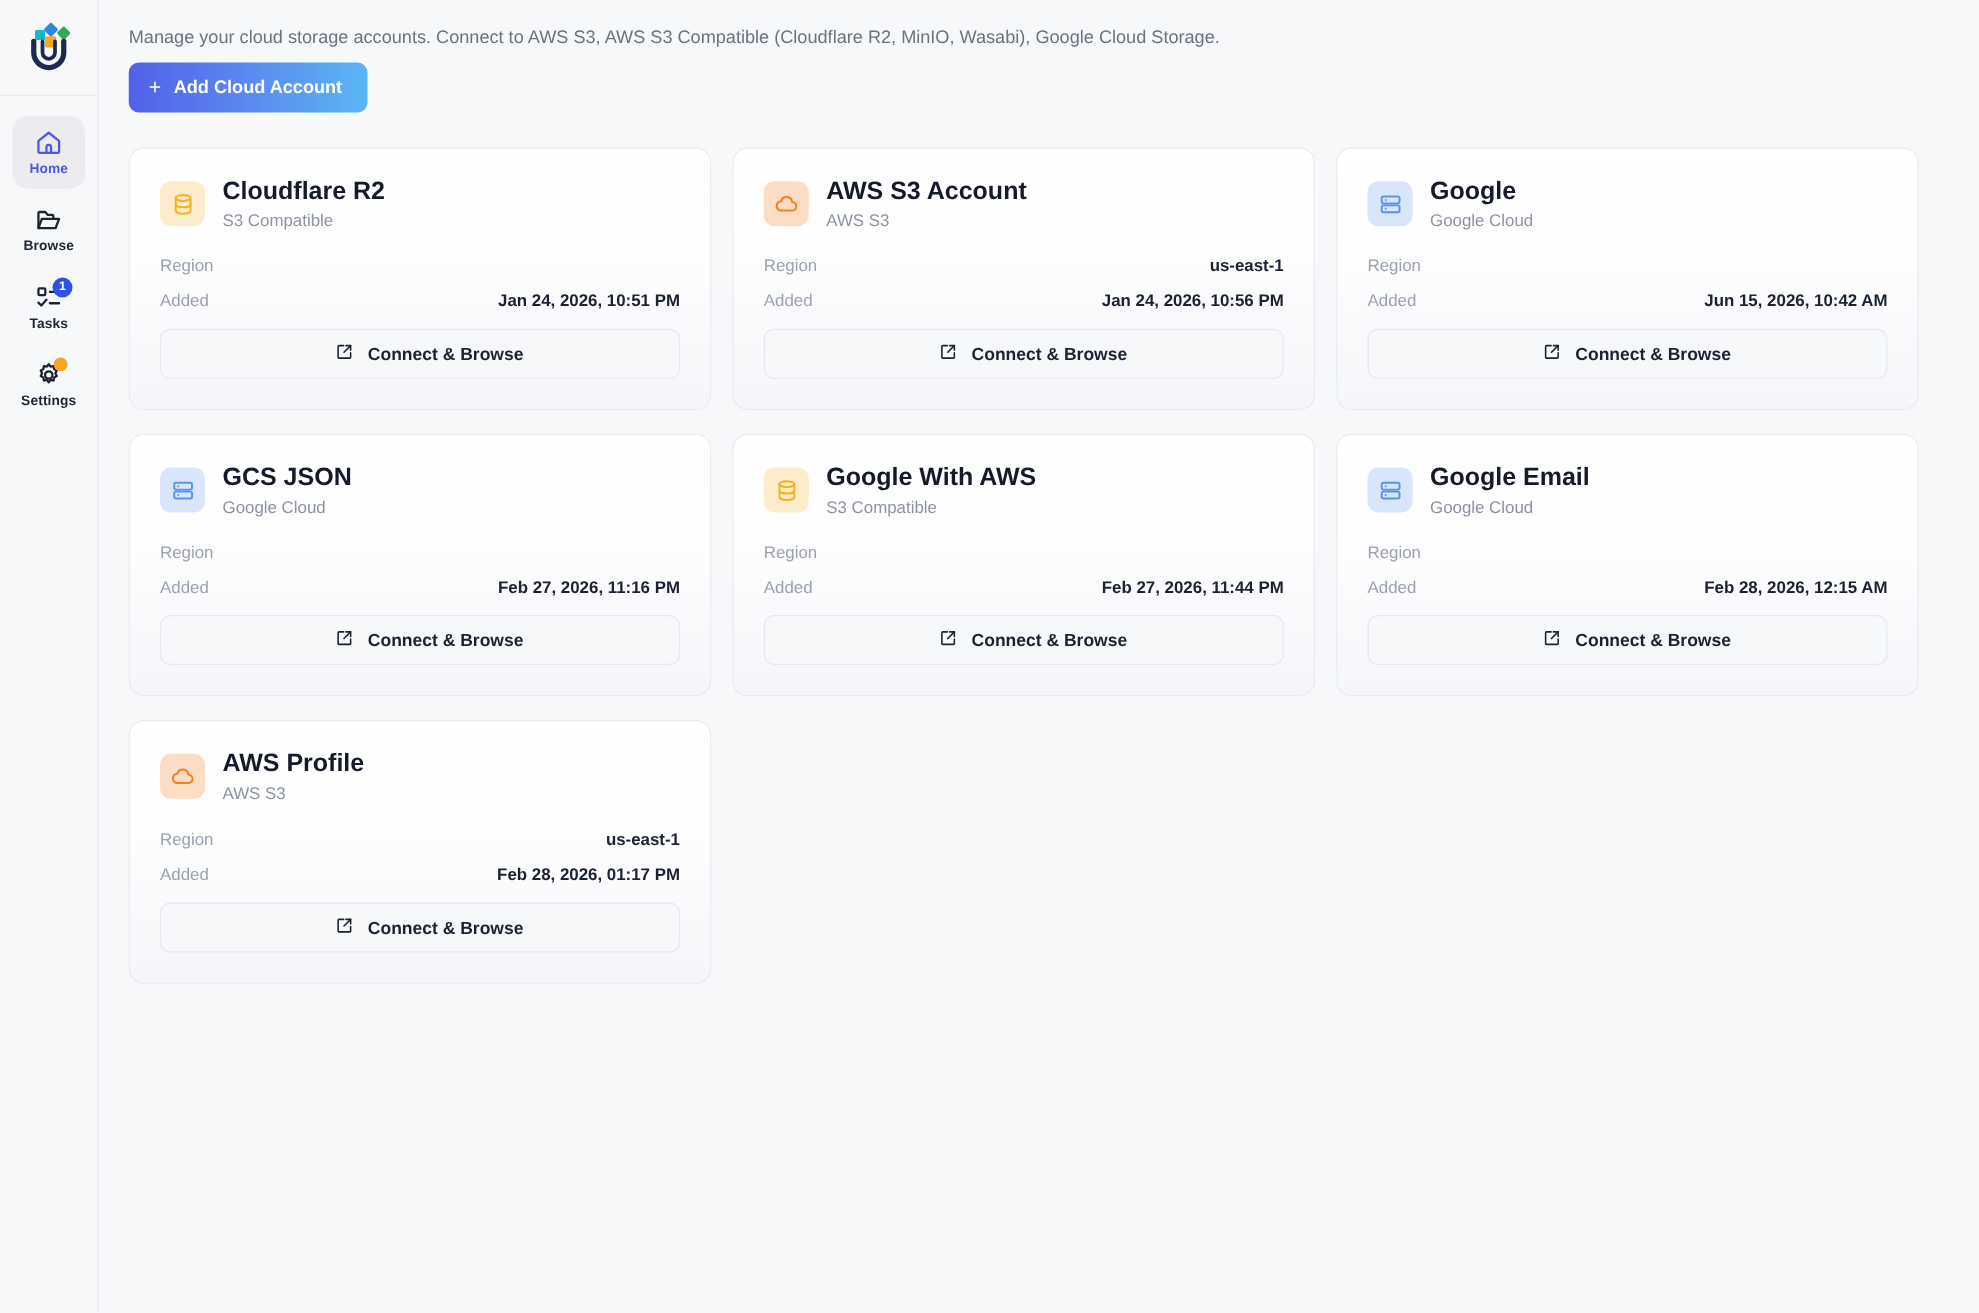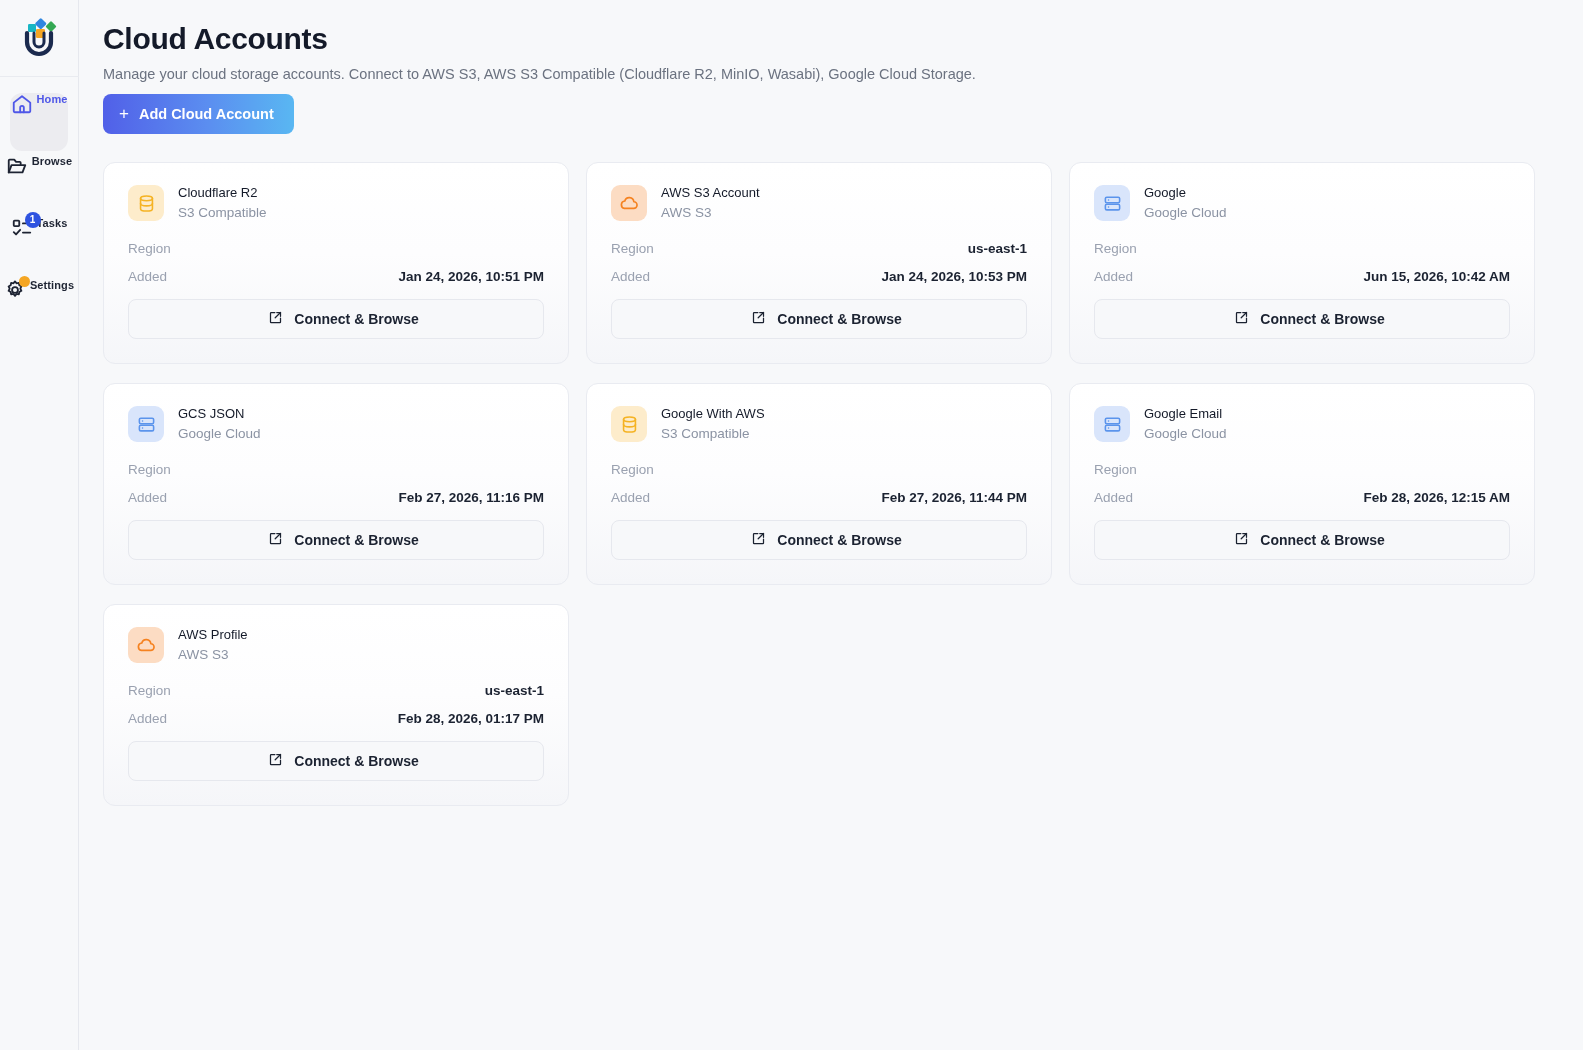--- a/index.html
+++ b/index.html
@@ -51,22 +51,22 @@
     flex-direction: column;
     align-items: center;
     gap: 4px;
   }
 
   .nav-item {
     width: 58px;
     height: 58px;
     border-radius: 12px;
     display: flex;
-    flex-direction: row;
-    align-items: flex-start;
+    flex-direction: column;
+    align-items: center;
     justify-content: center;
     gap: 4px;
     cursor: pointer;
     position: relative;
     color: #1e2433;
   }
 
   .nav-item.active {
     background: #ececf0;
     color: #4f57e8;
@@ -189,22 +189,22 @@
     justify-content: center;
   }
 
   .icon-amber { background: #fdeccb; }
   .icon-peach { background: #fcdcc3; }
   .icon-blue  { background: #d9e5fb; }
 
   .card-titles { min-width: 0; }
 
   .card-name {
-    font-size: 13px;
-    font-weight: 400;
+    font-size: 20px;
+    font-weight: 700;
     color: #141a29;
     line-height: 1.2;
     margin-bottom: 4px;
     white-space: nowrap;
   }
 
   .card-type {
     font-size: 13.5px;
     color: #8b93a3;
     line-height: 1.2;
@@ -310,21 +310,20 @@
           <span class="badge-dot"></span>
         </span>
         <span class="nav-label">Settings</span>
       </div>
 
     </nav>
   </aside>
 
   <main class="main">
 
-    <h1 class="page-title">Cloud Accounts</h1>
 
     <p class="page-subtitle">Manage your cloud storage accounts. Connect to AWS S3, AWS S3 Compatible (Cloudflare R2, MinIO, Wasabi), Google Cloud Storage.</p>
 
     <button class="add-btn">
       <span class="plus">+</span>
       <span>Add Cloud Account</span>
     </button>
 
     <section class="cards">
 
@@ -373,21 +372,21 @@
             <div class="card-name">AWS S3 Account</div>
             <div class="card-type">AWS S3</div>
           </div>
         </div>
         <div class="card-row">
           <span class="row-label">Region</span>
           <span class="row-value">us-east-1</span>
         </div>
         <div class="card-row">
           <span class="row-label">Added</span>
-          <span class="row-value">Jan 24, 2026, 10:53 PM</span>
+          <span class="row-value">Jan 24, 2026, 10:56 PM</span>
         </div>
         <button class="connect-btn">
           <span>
             <svg width="15" height="15" viewBox="0 0 24 24" fill="none" stroke="#1b2231" stroke-width="2" stroke-linecap="round" stroke-linejoin="round">
               <path d="M11 4 H5 a1 1 0 0 0-1 1 v14 a1 1 0 0 0 1 1 h14 a1 1 0 0 0 1-1 v-6"></path>
               <path d="M14 4 h6 v6"></path>
                 <path d="M20 4 L11.5 12.5"></path>
             </svg>
           </span>
           <span>Connect &amp; Browse</span>

